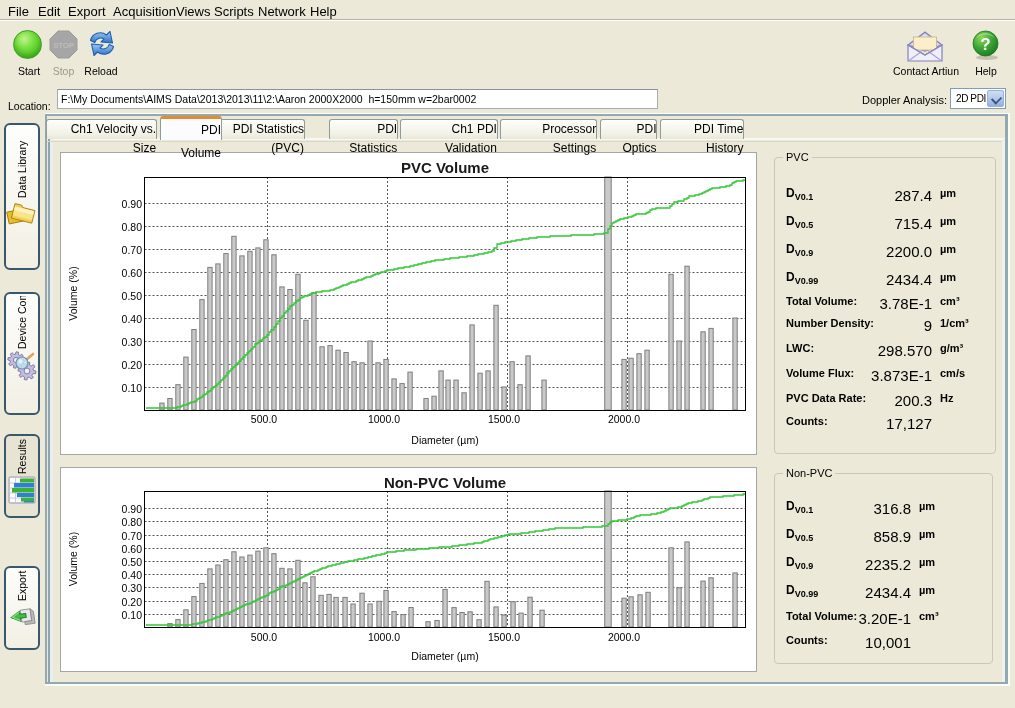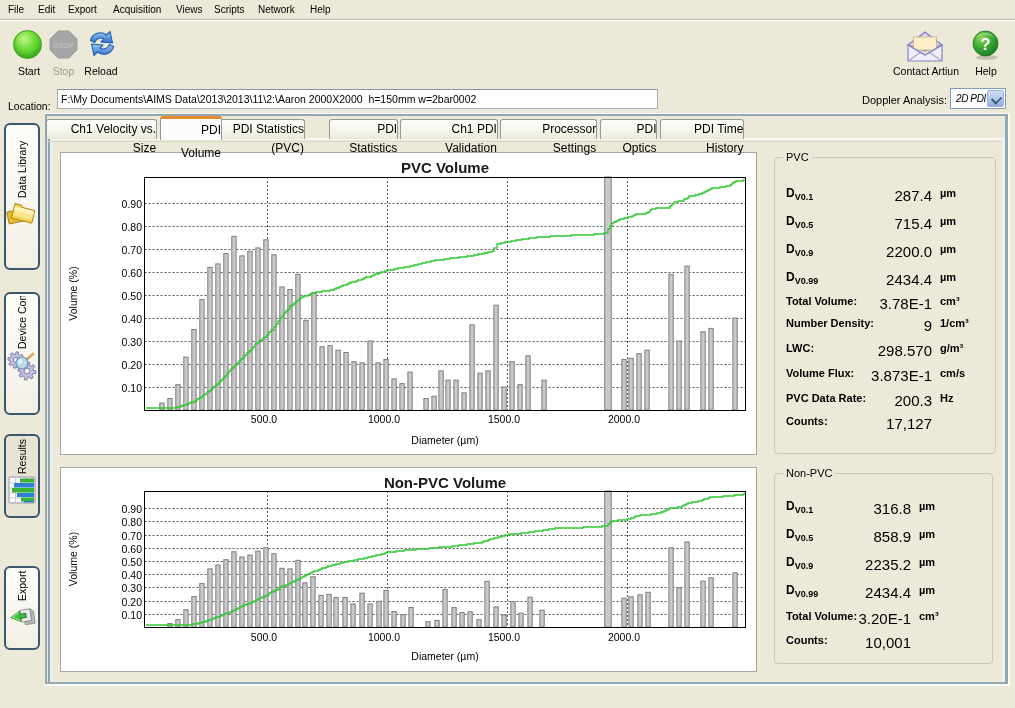--- a/index.html
+++ b/index.html
@@ -1,27 +1,27 @@
 <!DOCTYPE html>
 <html><head><meta charset="utf-8"><style>
 * { margin:0; padding:0; box-sizing:border-box; }
 html,body { width:1015px; height:708px; overflow:hidden; }
 body { position:relative; background:#ece9d8; font-family:"Liberation Sans",sans-serif; font-size:11px; color:#000; }
 .menu { position:absolute; left:0; top:0; width:1015px; height:20px; border-bottom:1px solid #b8b5a2; box-shadow:0 1px 0 #fff; }
-.menu span { position:absolute; top:4px; font-size:10px; }
+.menu span { position:absolute; top:4px; font-size:13px; }
 .orb { position:absolute; width:29px; height:29px; border-radius:50%;
   background:radial-gradient(circle at 38% 30%, #c2f489 0%, #71dd3a 40%, #4ec625 75%, #37a214 100%);
   border:1px solid #39a01b; box-shadow:inset 0 -3px 5px rgba(0,70,0,0.28); }
 .tlab { position:absolute; text-align:center; font-size:10.5px; }
 .loclab { position:absolute; left:8px; top:100px; font-size:10.5px; }
 .locfield { position:absolute; left:57px; top:89px; width:601px; height:20px; background:#fff;
   border:1px solid #a5acb2; border-top-color:#8a9199; font-size:10.5px; line-height:19px; padding-left:3px; white-space:nowrap; }
 .doplab { position:absolute; left:862px; top:94px; font-size:11px; }
 .combo { position:absolute; left:950px; top:88px; width:56px; height:21px; background:#fff; border:1px solid #7f9db9; }
-.combo .txt { position:absolute; left:5px; top:4px; font-size:10px; letter-spacing:-0.4px;font-style:italic; }
+.combo .txt { position:absolute; left:5px; top:4px; font-size:10px; letter-spacing:-0.4px; }
 .combo .btn { position:absolute; right:1px; top:1px; width:17px; height:17px; border-radius:2px;
   background:linear-gradient(180deg,#cfdcf3 0%,#b6c9ec 50%,#94aee0 100%); border:1px solid #9ab0d5; }
 .combo .btn:after { content:""; position:absolute; left:4px; top:4px; width:7px; height:6px;
   border-left:2.5px solid #33567e; border-bottom:2.5px solid #33567e; transform:rotate(-45deg) scale(1,0.85); }
 .bl { position:absolute; }
 .pane { position:absolute; left:47px; top:138px; width:958px; height:546px; background:#ece9d8;
   border-top:2px solid #f8f8f5; }
 .tab { position:absolute; top:119px; height:20px; line-height:19px; text-align:right; font-size:12px; z-index:4;
   background:linear-gradient(180deg,#fefefb 0%,#f2f1e6 75%,#e8e6d8 100%);
   border:1px solid #919b9c; border-bottom:none; border-radius:3px 3px 0 0; }

